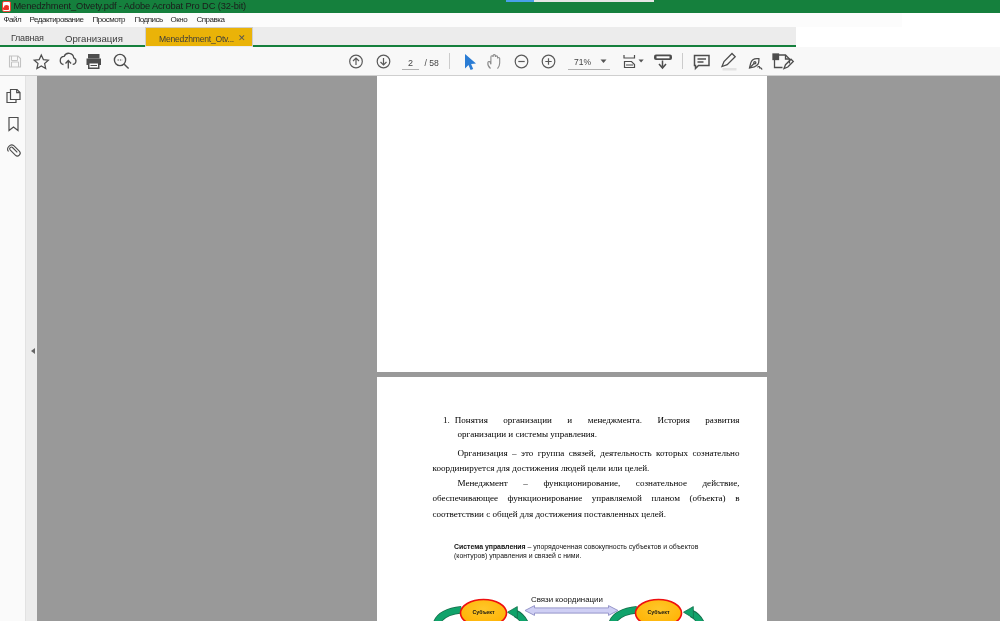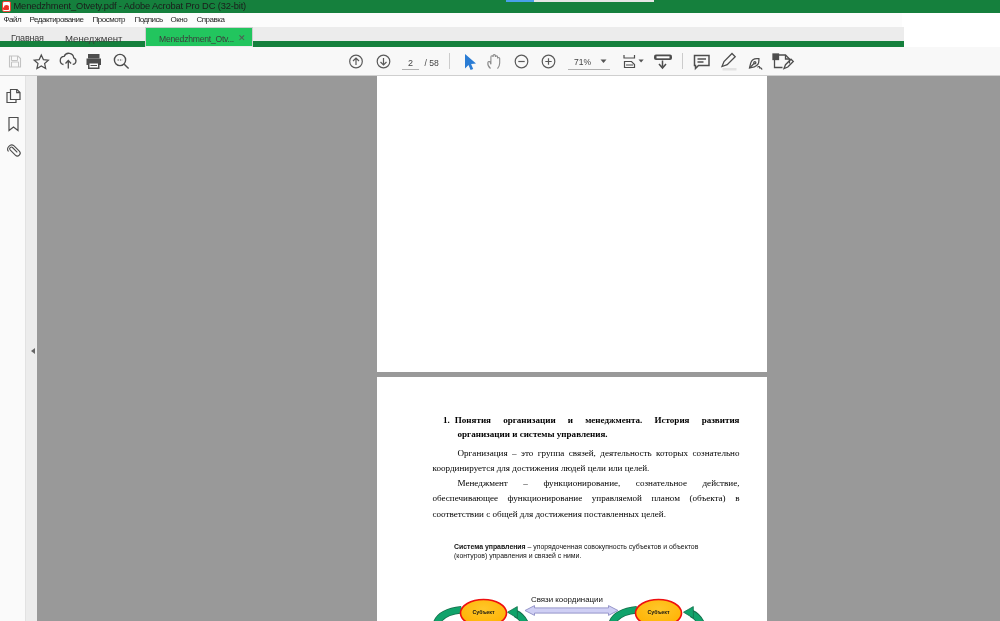--- a/index.html
+++ b/index.html
@@ -9,38 +9,38 @@
 #adicon{left:2px;top:1px;width:8.5px;height:10.5px;background:#fff;border:1.3px solid #ef4134;border-radius:2px}
 #adicon i{position:absolute;left:0.8px;top:2.8px;width:5px;height:3.6px;background:#ee2e24;border-radius:60% 60% 30% 30%}
 #adicon b{position:absolute;left:0.2px;top:5.4px;width:6.2px;height:2.2px;background:#ee2e24;border-radius:40%}
 #title{left:13.5px;top:1px;font-size:9.3px;letter-spacing:-0.13px;color:#1b1b1b;white-space:nowrap}
 #sliver-b{left:506px;top:0;width:28px;height:2px;background:#49a0e9}
 #sliver-g{left:534px;top:0;width:120px;height:2px;background:#e6e6e6}
 
 #menubar{left:0;top:13px;width:902px;height:14px;background:#fcfcfc}
 .mi{position:absolute;top:1.5px;font-size:8px;letter-spacing:-0.5px;color:#262626;white-space:nowrap}
 
-#tabbar{left:0;top:27px;width:904px;height:20px;background:#ececec;border-bottom:6px solid #15803d}
+#tabbar{left:0;top:27px;width:796px;height:20px;background:#ececec;border-bottom:2px solid #15803d}
 .tabtxt{position:absolute;top:5.5px;font-size:9px;letter-spacing:-0.25px;color:#3c3c3c;white-space:nowrap}
-#activetab{left:145px;top:0px;width:108px;height:20px;background:#22c55e;border:1px solid #cfcfcf;border-bottom:1px solid #ededed}
+#activetab{left:145px;top:0px;width:108px;height:20px;background:#eab308;border:1px solid #cfcfcf;border-bottom:1px solid #ededed}
 #activetab .lbl{position:absolute;left:13px;top:5.5px;font-size:8.6px;letter-spacing:-0.23px;color:#3c3c3c;white-space:nowrap}
 #activetab .x{position:absolute;left:92px;top:5px;font-size:9px;color:#555}
 
 #toolbar{left:0;top:47px;width:1000px;height:29px;background:#f8f8f8;border-bottom:1px solid #cfcfcf}
 
 #docarea{left:37px;top:76px;width:963px;height:545px;background:#999}
 #sidebar{left:0;top:76px;width:26px;height:545px;background:#fafafa;border-right:1px solid #e2e2e2}
 #strip{left:26px;top:76px;width:11px;height:545px;background:#ececec}
 #collapse{left:31px;top:348px;width:0;height:0;border-top:3.5px solid transparent;border-bottom:3.5px solid transparent;border-right:4.5px solid #666}
 #page1{left:377px;top:76px;width:390px;height:296px;background:#fff}
 #page2{left:377px;top:377px;width:390px;height:244px;background:#fff;font-family:"Liberation Serif",serif;overflow:hidden}
 
 .ln{position:absolute;font-size:9.1px;color:#000;height:16px;line-height:16px;white-space:nowrap}
 .jst{text-align:justify;text-align-last:justify}
-.bold{font-weight:bold}
+.bold{font-weight:normal}
 #smalltxt{position:absolute;left:77px;top:164.9px;font-family:"Liberation Sans",sans-serif;font-size:6.9px;line-height:9.5px;width:248px;color:#111}
 #diaglabel{position:absolute;left:154px;top:218px;width:80px;font-family:"Liberation Sans",sans-serif;font-size:7.9px;color:#111}
 #diagram{position:absolute;left:0;top:210px;width:390px;height:34px}
 </style></head>
 <body>
 <div class="abs" id="titlebar">
   <div class="abs" id="adicon">
       <i></i>
       <b></b>
     </div>
@@ -51,21 +51,21 @@
 <div class="abs" id="menubar">
   <span class="mi" style="left:3.5px">Файл</span>
   <span class="mi" style="left:29.5px">Редактирование</span>
   <span class="mi" style="left:92.5px">Просмотр</span>
   <span class="mi" style="left:134.5px">Подпись</span>
   <span class="mi" style="left:170.5px">Окно</span>
   <span class="mi" style="left:196.5px">Справка</span>
 </div>
 <div class="abs" id="tabbar">
   <span class="tabtxt" style="left:11px">Главная</span>
-  <span class="tabtxt" style="left:65px;font-size:9.6px;letter-spacing:0">Менеджмент</span>
+  <span class="tabtxt" style="left:65px;font-size:9.6px;letter-spacing:0">Организация</span>
   <div class="abs" id="activetab">
       <span class="lbl">Menedzhment_Otv...</span>
       <span class="x">✕</span>
     </div>
 </div>
 <div class="abs" id="toolbar">
   <svg class="abs" style="left:0;top:0" width="1000" height="29" viewBox="0 0 1000 29">
     <g fill="none" stroke="#c3c3c3" stroke-width="1.1">
       <path d="M9.5 9 h8.5 l2.5 2.5 v8.5 h-11 z"></path>
       <path d="M11.5 9 v4.5 h6 v-4.5 M11.5 20 v-5 h7 v5" stroke-width="1"></path>

